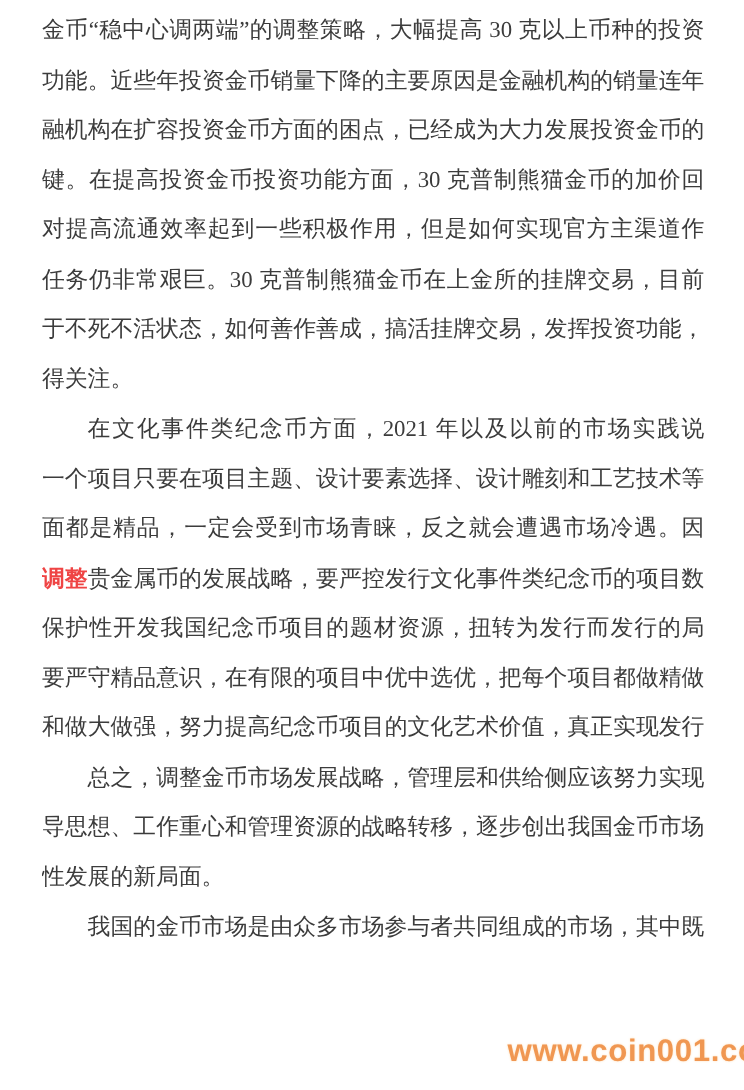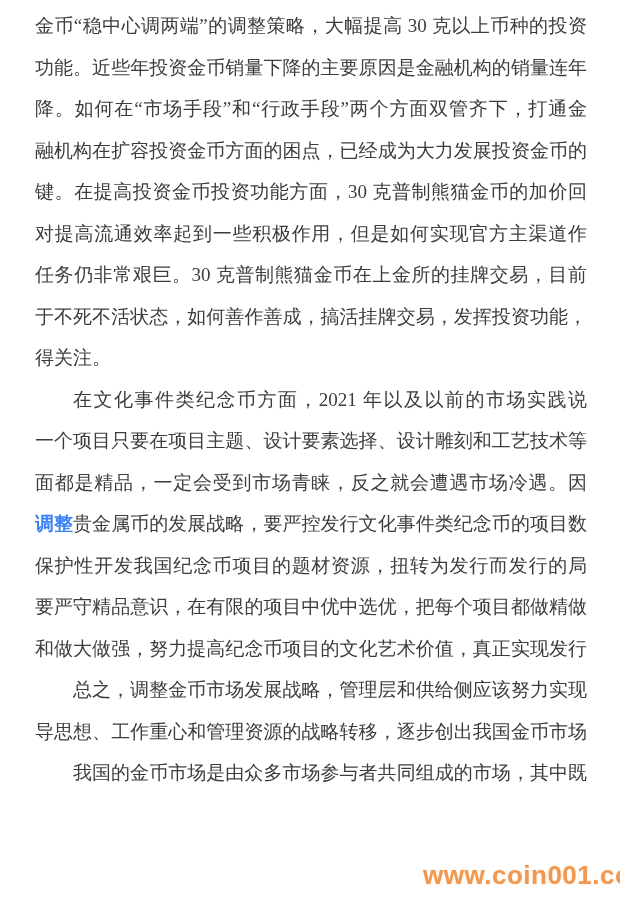--- a/index.html
+++ b/index.html
@@ -37,21 +37,21 @@
   }
   .line.left {
     text-align: center;
     text-align-last: left;
   }
   .line.indent {
     text-indent: 2em;
   }
   .b {
     font-weight: bold;
-    color: #3b82f6;
+    color: #ef4444;
   }
   .watermark {
     position: absolute;
     left: 423px;
     top: 859px;
     font-family: "Liberation Sans", sans-serif;
     font-weight: bold;
     font-size: 26px;
     line-height: 32px;
     letter-spacing: 0.5px;
@@ -61,32 +61,32 @@
     text-shadow: 0 0 2px #ffd9ae;
   }
 </style>
 </head>
 <body>
 
 <div class="page">
   <div class="doc">
     <div class="line">金币“稳中心调两端”的调整策略，大幅提高 30 克以上币种的投资</div>
     <div class="line">功能。近些年投资金币销量下降的主要原因是金融机构的销量连年下</div>
-    <div class="line">降。如何在“市场手段”和“行政手段”两个方面双管齐下，打通金</div>
     <div class="line">融机构在扩容投资金币方面的困点，已经成为大力发展投资金币的关</div>
     <div class="line">键。在提高投资金币投资功能方面，30 克普制熊猫金币的加价回购</div>
     <div class="line">对提高流通效率起到一些积极作用，但是如何实现官方主渠道作用，</div>
     <div class="line">任务仍非常艰巨。30 克普制熊猫金币在上金所的挂牌交易，目前处</div>
     <div class="line">于不死不活状态，如何善作善成，搞活挂牌交易，发挥投资功能，值</div>
     <div class="line left">得关注。</div>
     <div class="line indent">在文化事件类纪念币方面，2021 年以及以前的市场实践说明，</div>
     <div class="line">一个项目只要在项目主题、设计要素选择、设计雕刻和工艺技术等方</div>
     <div class="line">面都是精品，一定会受到市场青睐，反之就会遭遇市场冷遇。因此，</div>
     <div class="line"><span class="b">调整</span><span>贵金属币的发展战略，要严控发行文化事件类纪念币的项目数量，</span></div>
     <div class="line">保护性开发我国纪念币项目的题材资源，扭转为发行而发行的局面。</div>
     <div class="line">要严守精品意识，在有限的项目中优中选优，把每个项目都做精做细</div>
     <div class="line">和做大做强，努力提高纪念币项目的文化艺术价值，真正实现发行贵</div>
     <div class="line indent">总之，调整金币市场发展战略，管理层和供给侧应该努力实现指</div>
     <div class="line">导思想、工作重心和管理资源的战略转移，逐步创出我国金币市场良</div>
+    <div class="line left">性发展的新局面。</div>
     <div class="line indent">我国的金币市场是由众多市场参与者共同组成的市场，其中既有</div>
   </div>
   <div class="watermark">www.coin001.com</div>
 </div>
 
 </body></html>

